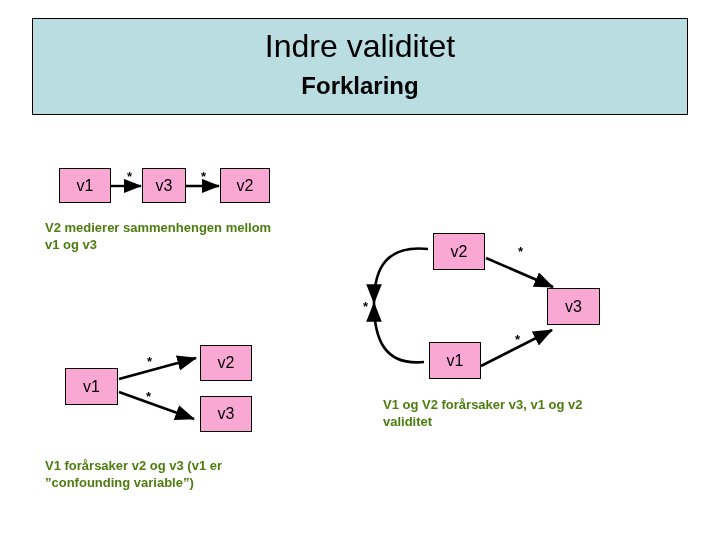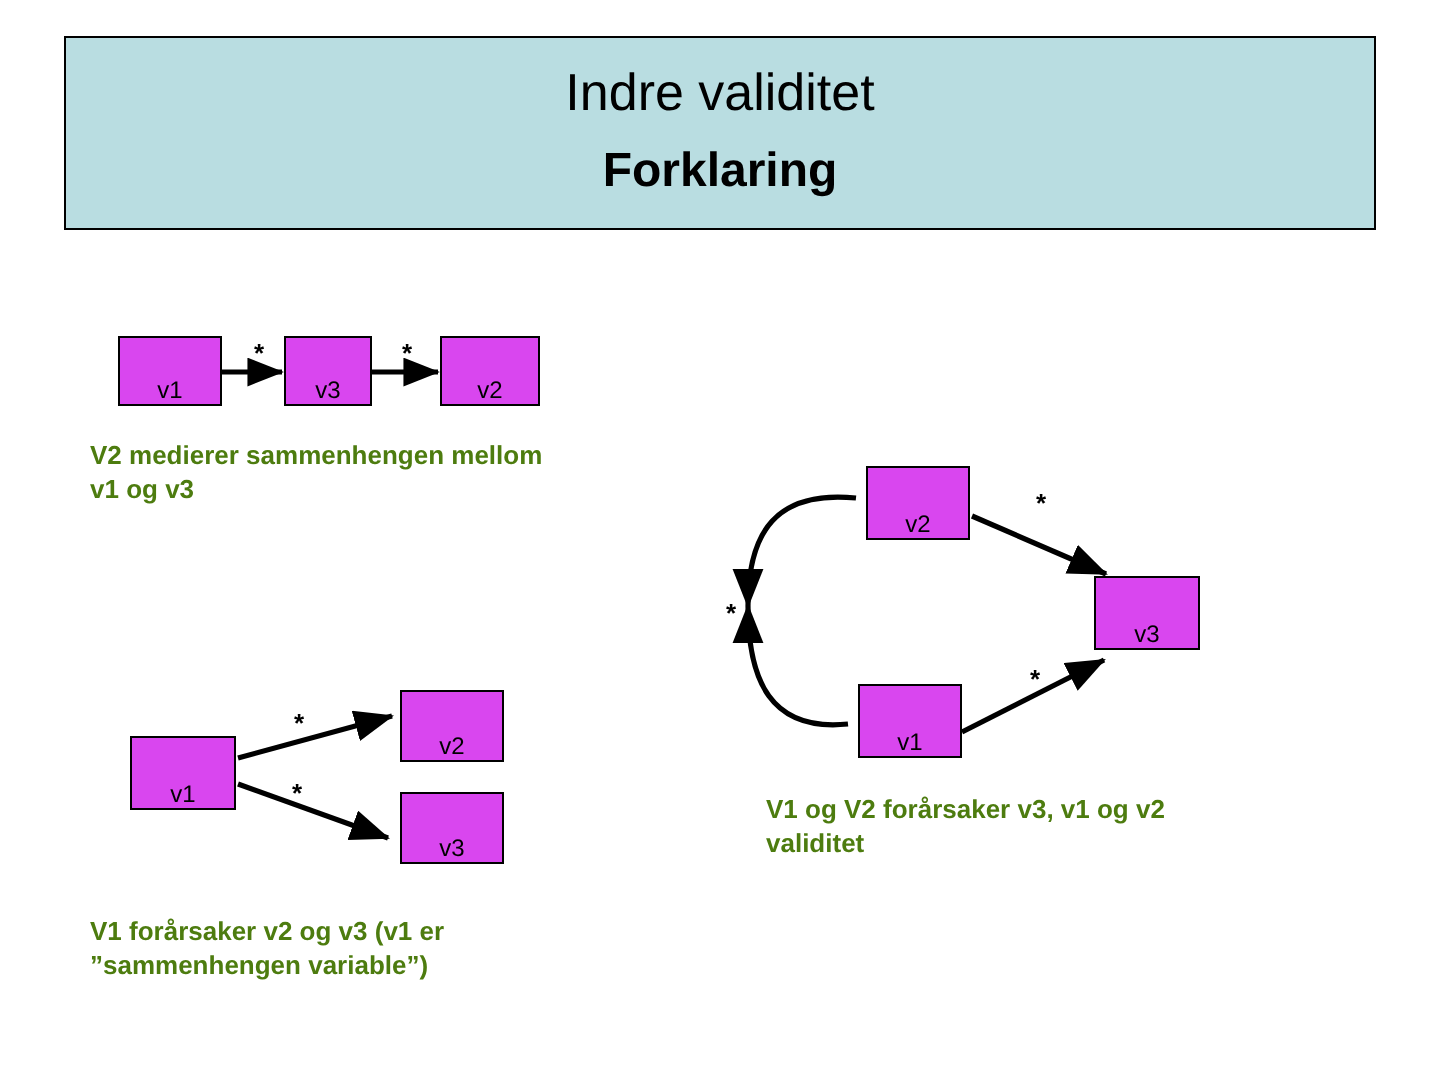--- a/index.html
+++ b/index.html
@@ -32,47 +32,47 @@
     background: #b9dde1;
     border: 1px solid #000000;
     box-sizing: border-box;
   }
   .header-title {
     position: absolute;
     left: 0;
     top: 8px;
     width: 100%;
     text-align: center;
-    font-size: 26px;
+    font-size: 32px;
     line-height: 38px;
     font-weight: normal;
     letter-spacing: 0px;
     white-space: nowrap;
   }
   .header-subtitle {
     position: absolute;
     left: 0;
     top: 52px;
     width: 100%;
     text-align: center;
     font-size: 24px;
     line-height: 30px;
     font-weight: bold;
     white-space: nowrap;
   }
 
   
   .node {
     position: absolute;
-    background: #d946ef;
+    background: #f9a8d4;
     border: 1px solid #000000;
     box-sizing: border-box;
     display: flex;
-    align-items: flex-end;
-    font-size: 12px;
+    align-items: center;
+    font-size: 16px;
     font-weight: normal;
     color: #000000;
   }
   .node > span {
     padding-left: 11px;
   }
   .node.center > span {
     padding-left: 0;
     width: 100%;
     text-align: center;
@@ -177,15 +177,15 @@
   </div>
   <div class="node center" style="left:200px; top:345px; width:52px; height:36px;">
     <span>v2</span>
   </div>
   <div class="node center" style="left:200px; top:396px; width:52px; height:36px;">
     <span>v3</span>
   </div>
   <div class="star" style="left:147px; top:355px;">*</div>
   <div class="star" style="left:146px; top:390px;">*</div>
   <div class="caption" style="left:45px; top:457px; width:300px;">V1 forårsaker v2 og v3 (v1 er
-”sammenhengen variable”)</div>
+”confounding variable”)</div>
 
 </div>
 
 </body></html>

